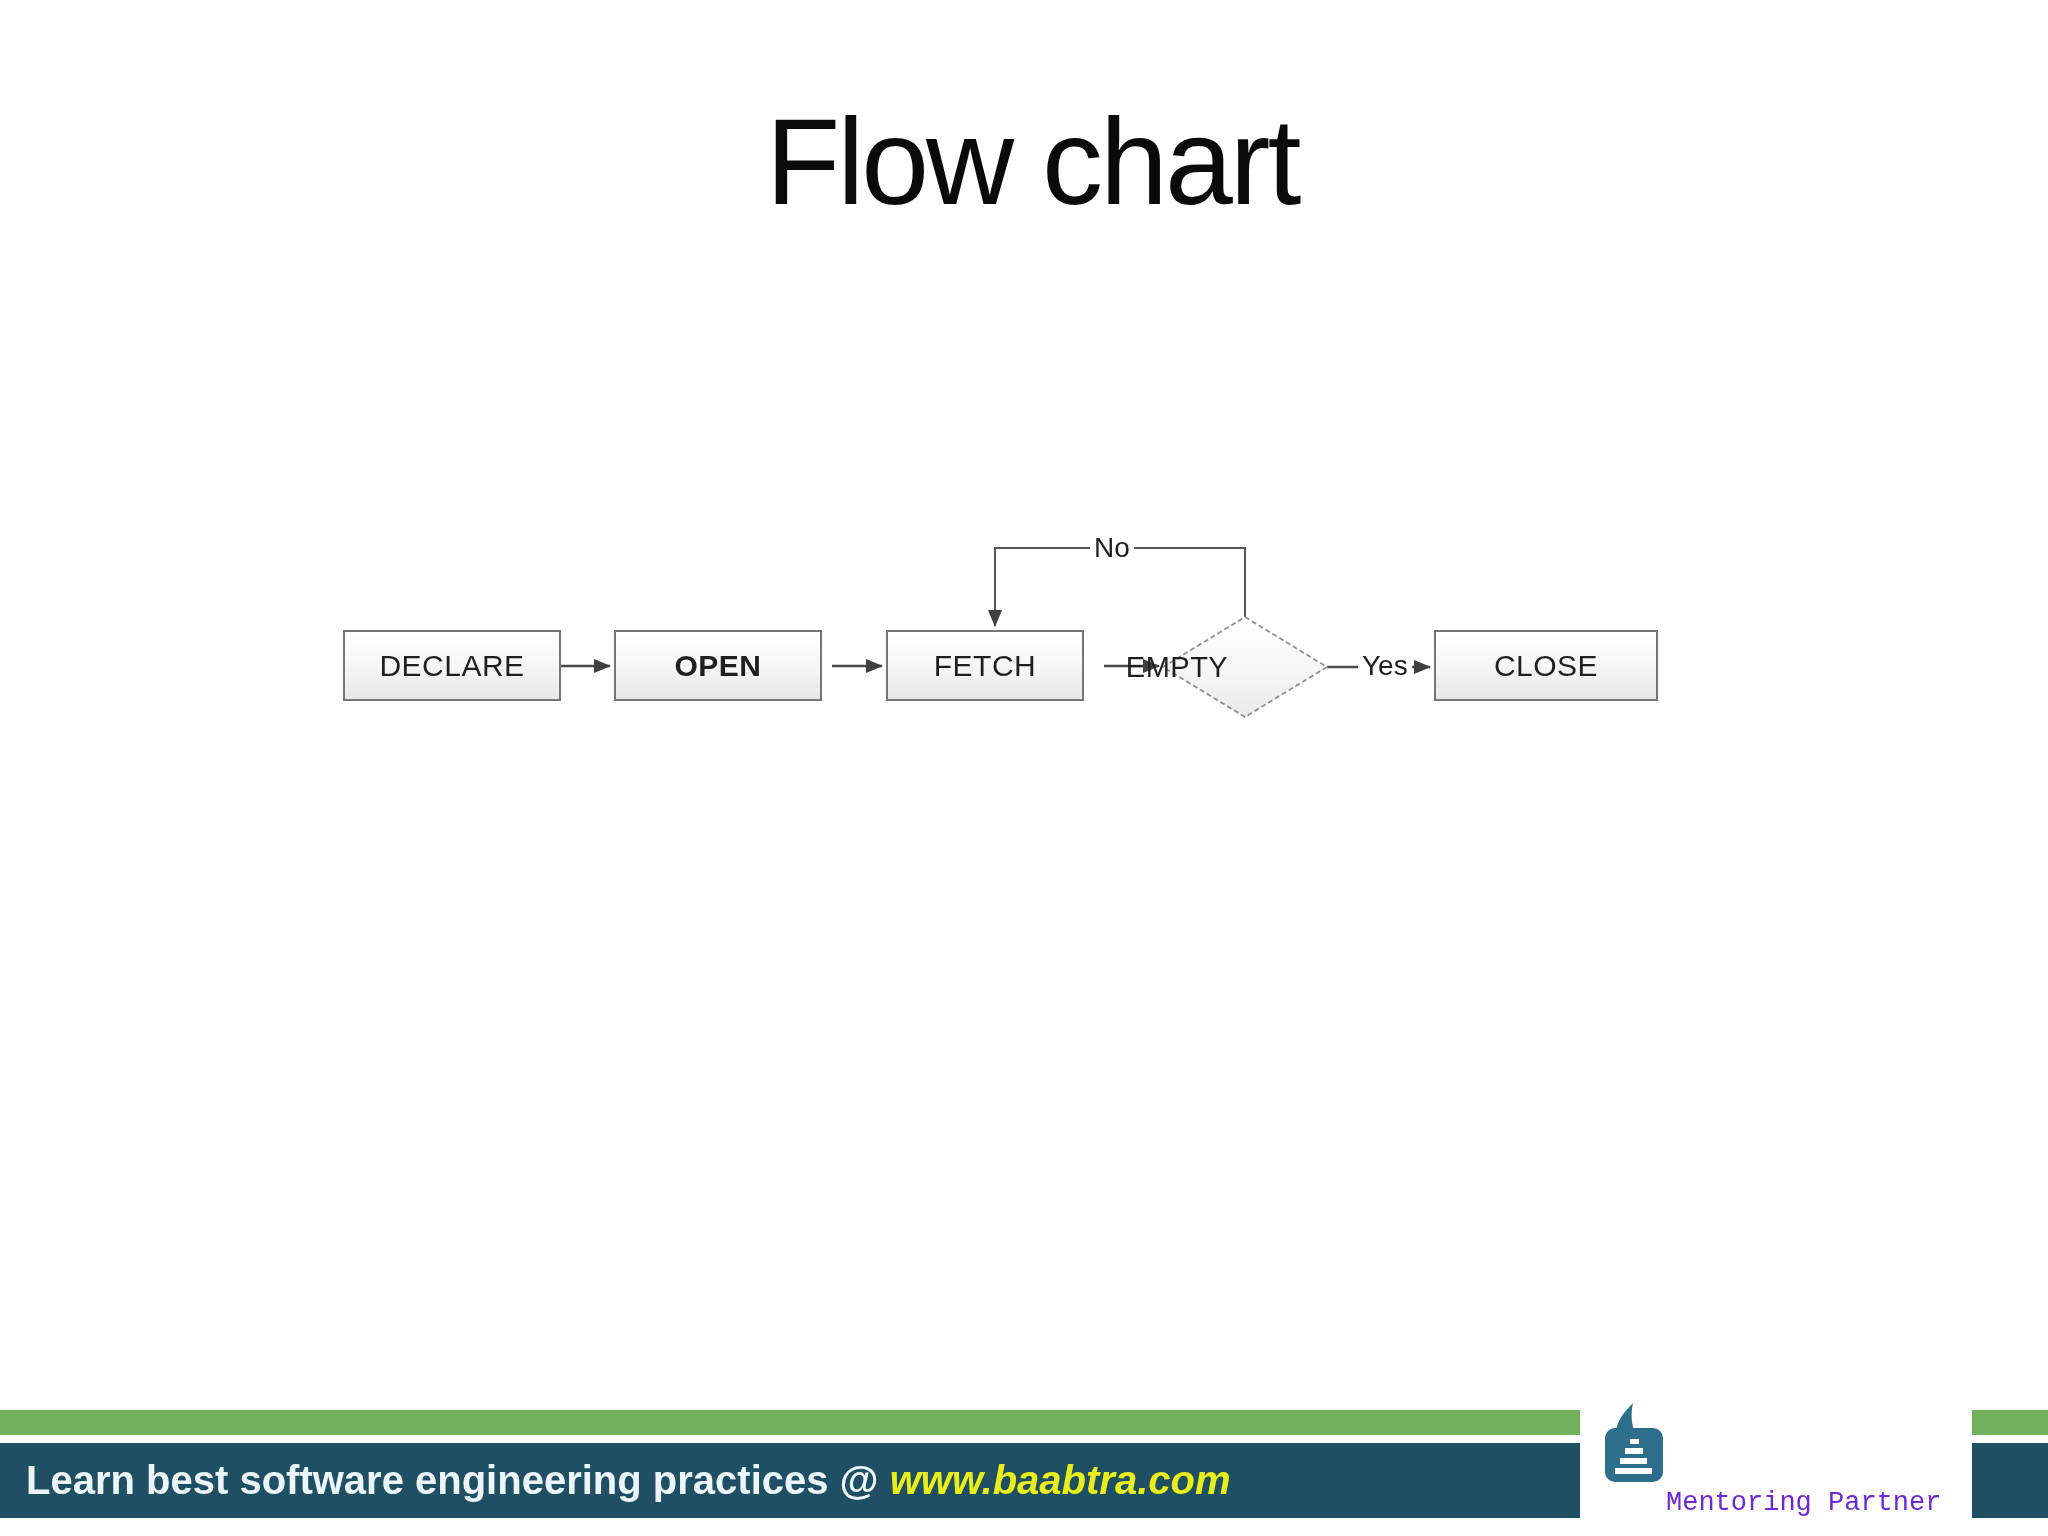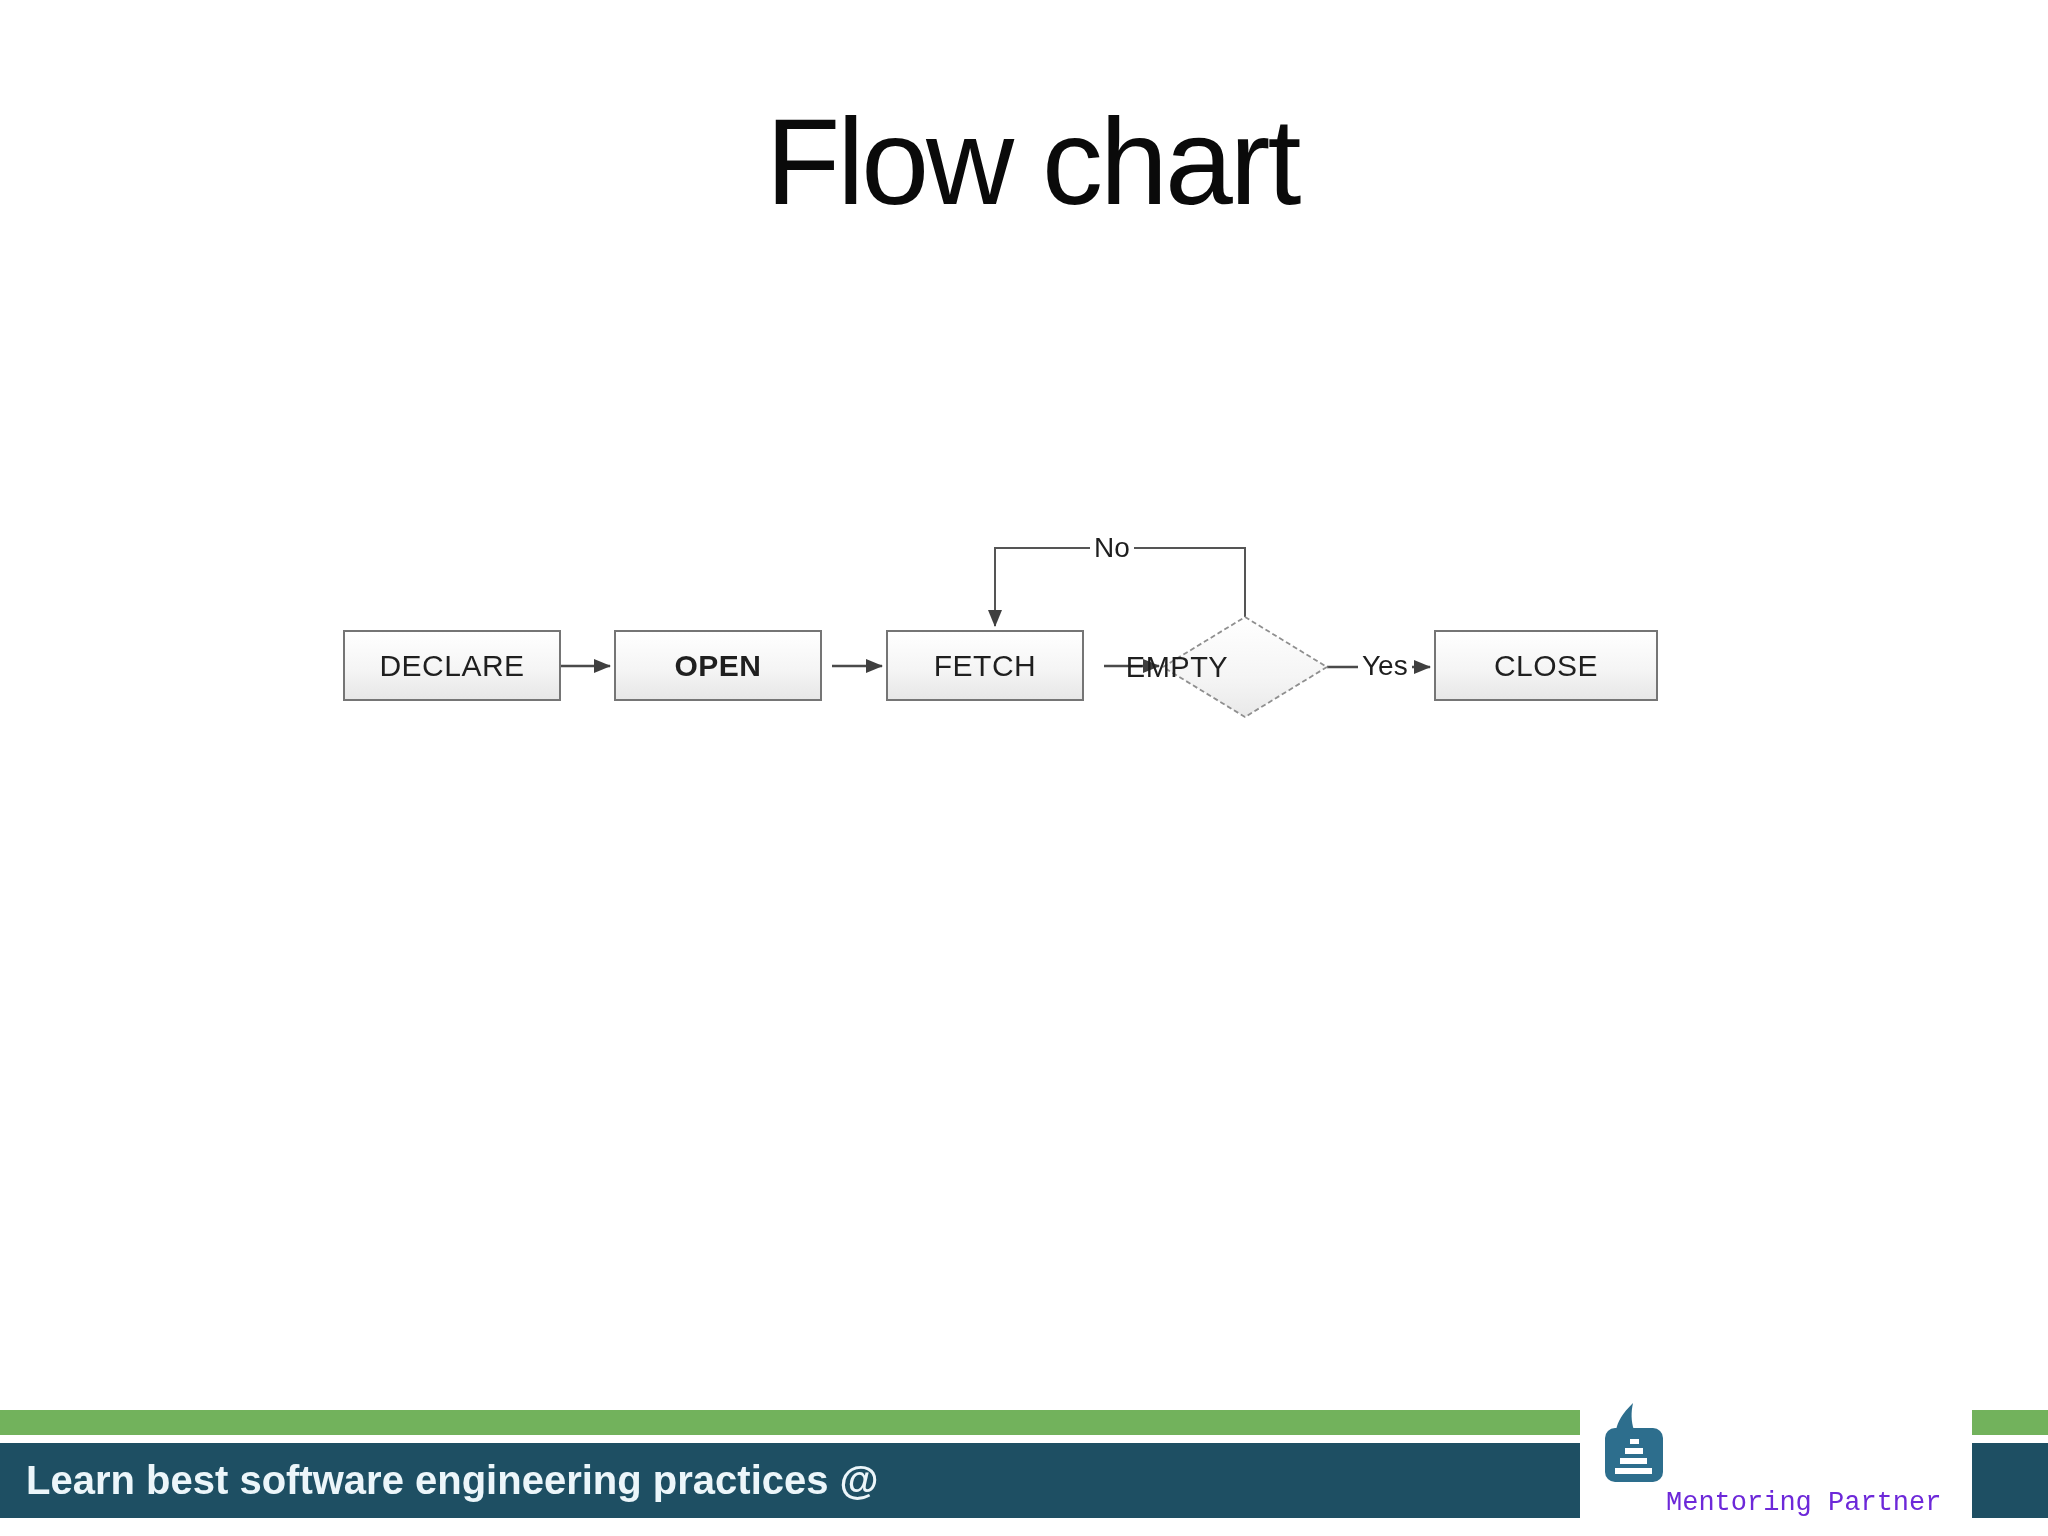--- a/index.html
+++ b/index.html
@@ -109,21 +109,21 @@
     <div class="fc-node close">
       <span>CLOSE</span>
     </div>
 
     <span class="edge-label no">No</span>
     <span class="edge-label yes">Yes</span>
   </section>
 
   <footer>
     <div class="bar-green"></div>
-    <div class="bar-teal"><span>Learn best software engineering practices @ </span></div>
+    <div class="bar-teal"><span>Learn best software engineering practices @ </span><span class="footer-link">www.baabtra.com</span></div>
 
     <div class="logo-panel">
       <svg class="logo-bubble" width="64" height="86" viewBox="0 0 64 86">
         <path d="M30,1 C19,12 15,19 13,28 L31,28 C28,19 28,10 30,1 Z" fill="#2d6e8d"></path>
         <rect x="2" y="26" width="58" height="54" rx="10" fill="#2d6e8d"></rect>
         <rect x="12" y="66" width="37" height="6" fill="#ffffff"></rect>
         <rect x="17" y="56" width="27" height="6" fill="#ffffff"></rect>
         <rect x="22" y="46" width="18" height="6" fill="#ffffff"></rect>
         <rect x="27" y="37" width="9" height="5" fill="#ffffff"></rect>
       </svg>

